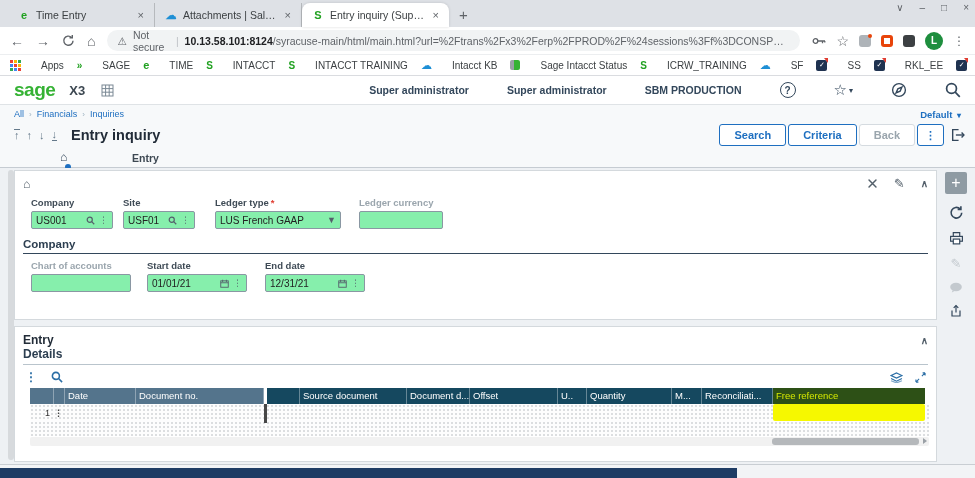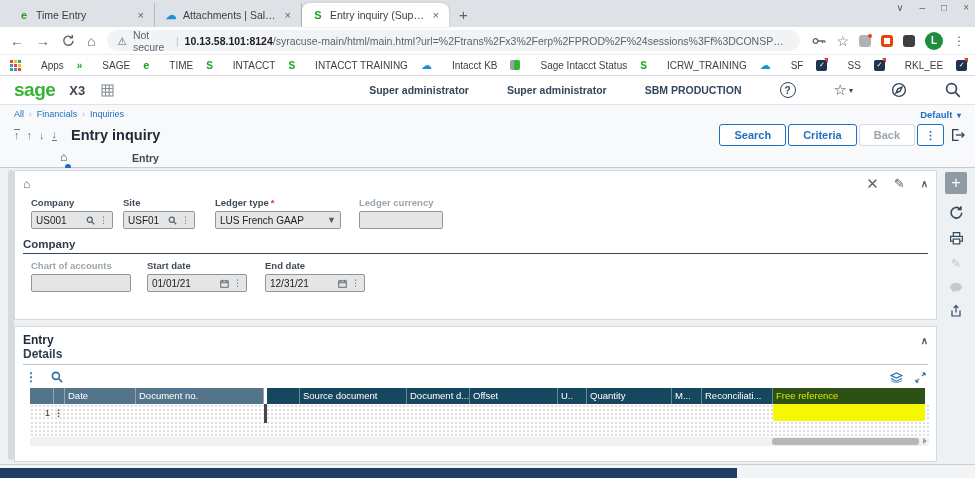--- a/index.html
+++ b/index.html
@@ -90,21 +90,21 @@
   .chevup{font-size:10px;color:#54606b;font-weight:bold;}
   .secthead{font-size:11.5px;font-weight:bold;color:#2c3e50;margin-top:5px;padding-bottom:3px;}
   .ul-blue{border-bottom:1px solid #a8cce8;}
   .ul-dark{border-bottom:1px solid #33475b;}
   .ul-grey{border-bottom:1px solid #b9c4cc;}
   .fields{display:flex;margin-left:8px;}
   .fld{display:flex;flex-direction:column;}
   .flabel{font-size:9.5px;font-weight:bold;color:#3f4b56;margin:6px 0 3px;white-space:nowrap;}
   .flabel.dis{color:#9aa5ad;}
   .req{color:#e03c31;margin-left:2px;}
-  .fbox{height:18px;border:1px solid #8a97a3;border-radius:2px;background:#e5e5e5;display:flex;align-items:center;
+  .fbox{height:18px;border:1px solid #8a97a3;border-radius:2px;background:#86efac;display:flex;align-items:center;
         padding:0 4px;font-size:10px;color:#222;gap:4px;}
   .fbox .val{flex:1;}
   .fico{color:#54606b;display:flex;align-items:center;}
   .fkebab{color:#54606b;font-size:9px;}
   .selcaret{color:#54606b;font-size:9px;margin-left:auto;}
 
   
   .gridbar{display:flex;align-items:center;margin:5px 2px 4px;color:var(--accent_blue);gap:14px;}
   .gridbar .rt{margin-left:auto;display:flex;gap:12px;align-items:center;}
   .gkebab{font-size:12px;font-weight:bold;color:#2b6ea5;}

